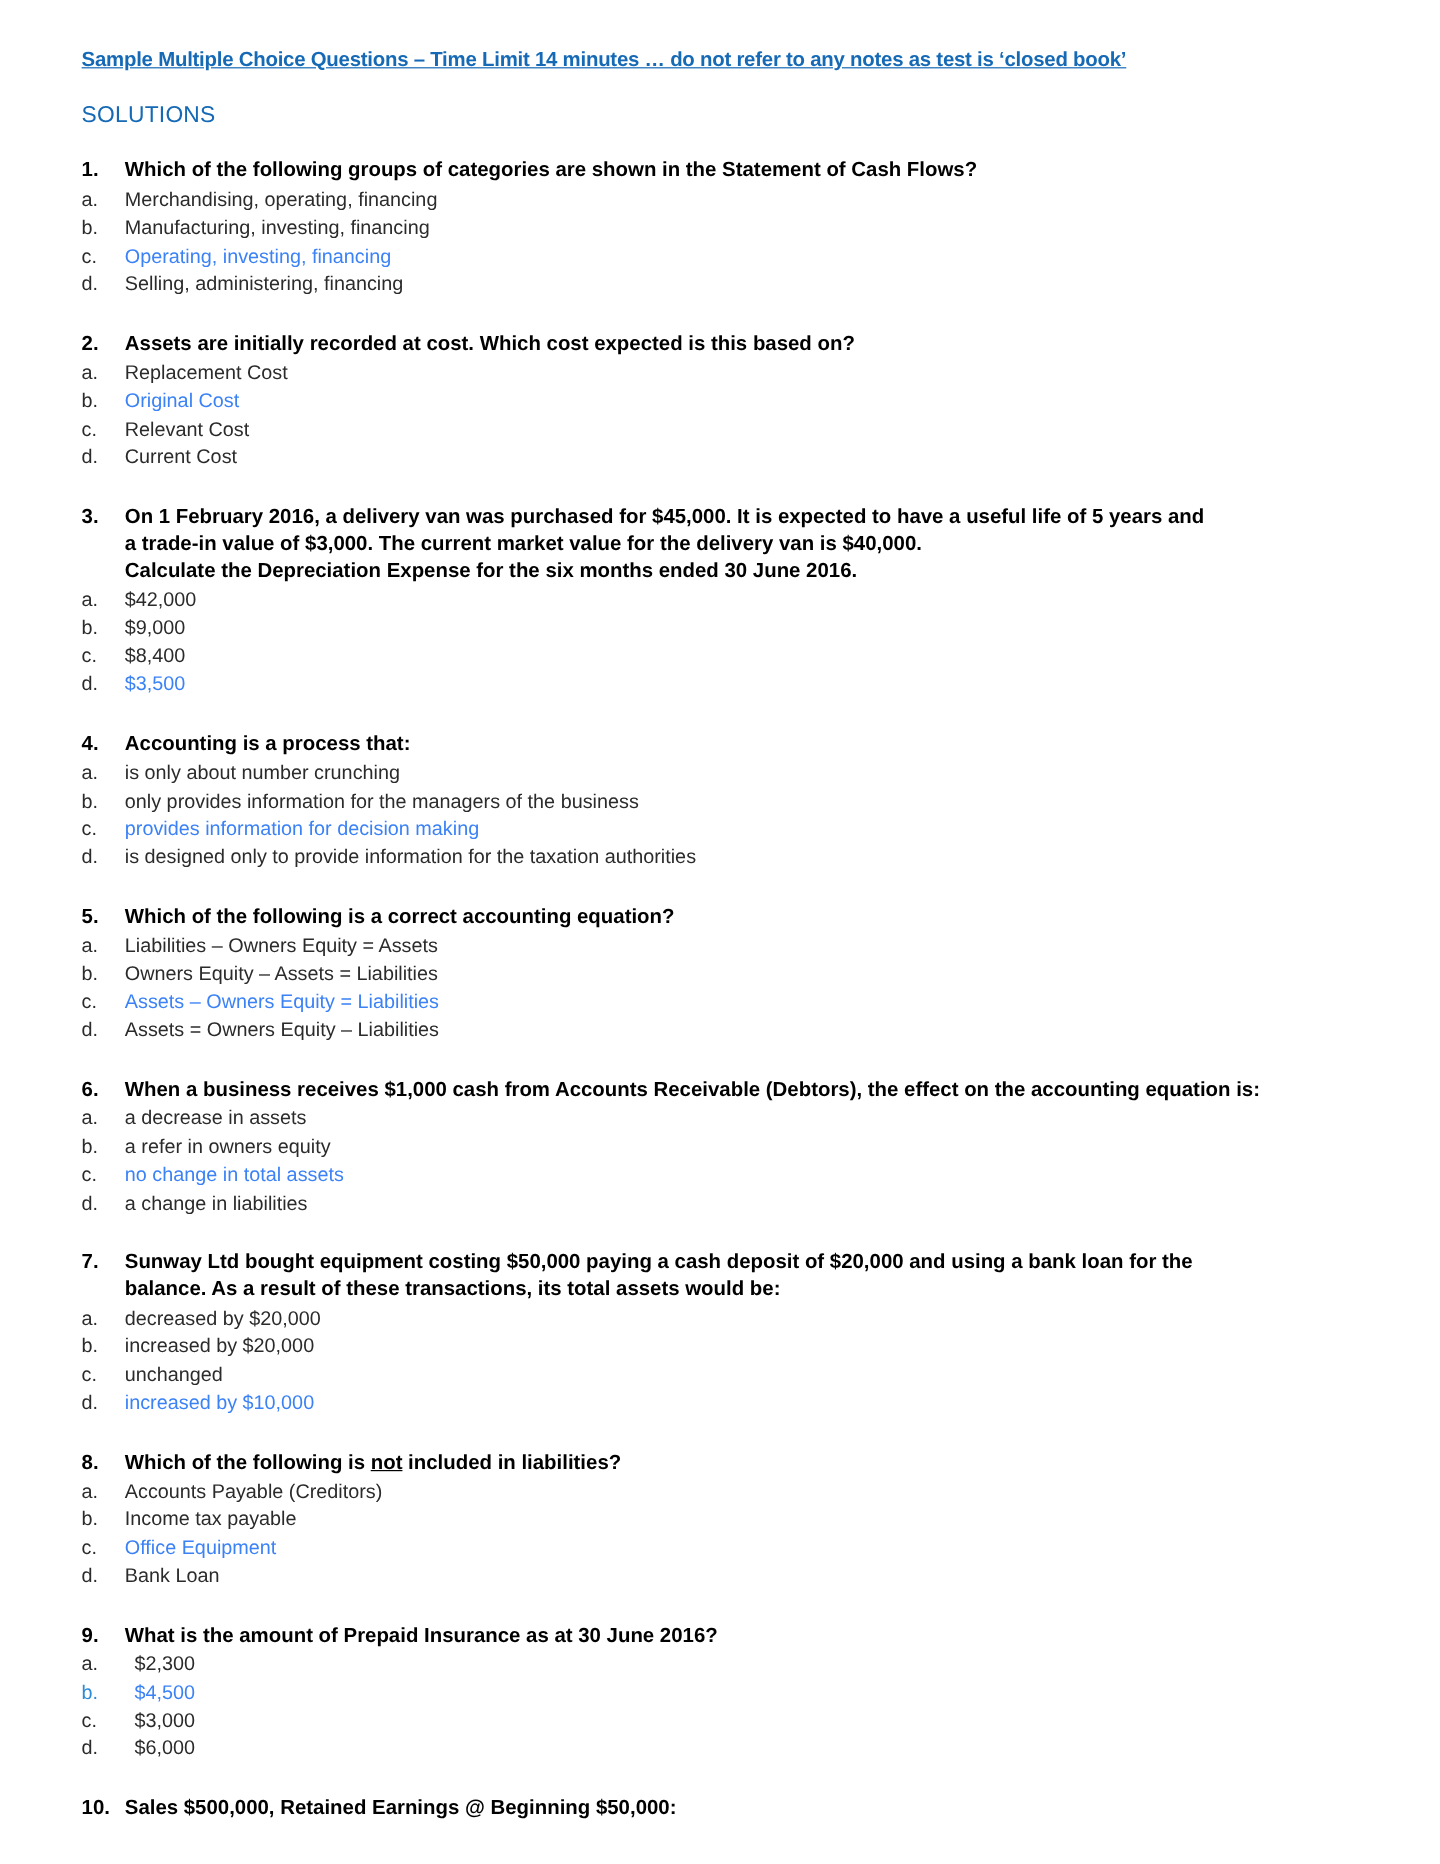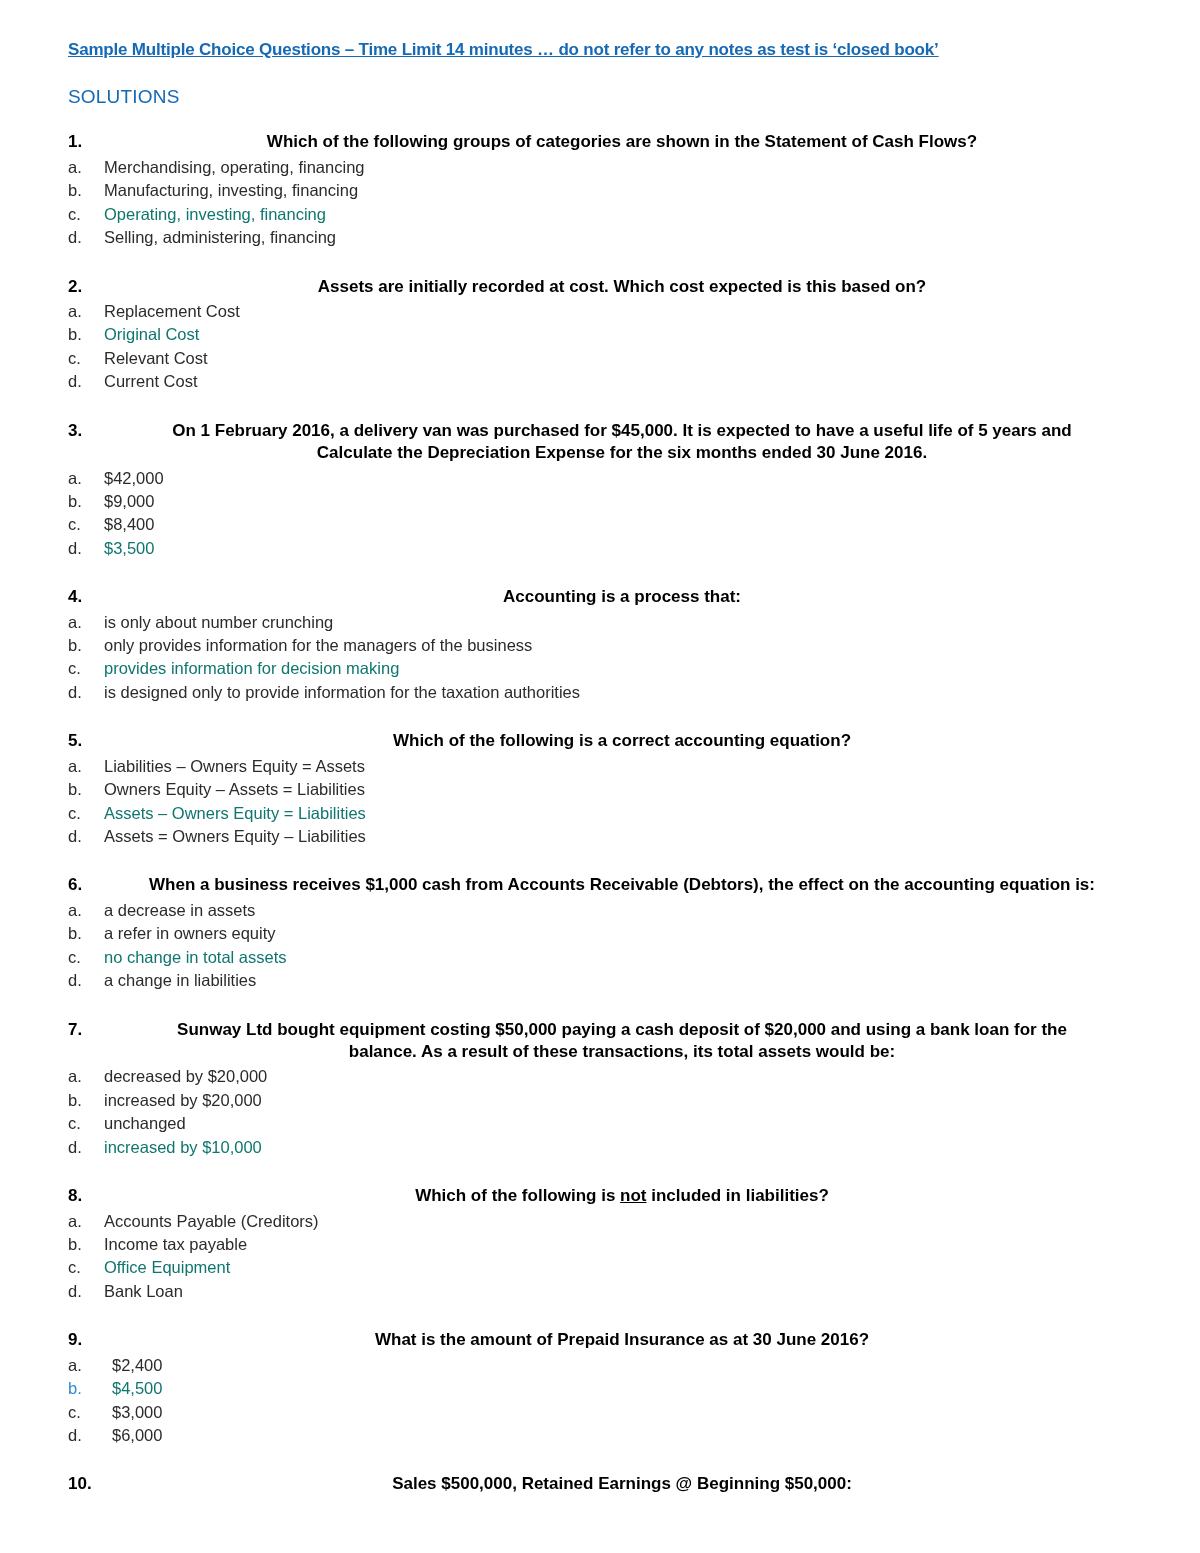--- a/index.html
+++ b/index.html
@@ -54,21 +54,20 @@
   .q-num {
     width: 36px;
     flex: 0 0 36px;
     font-weight: bold;
   }
   .q-text {
     flex: 1 1 auto;
   }
   .q-text .stem-line {
     display: block;
-    text-align: center;
   }
   .q-text u {
     text-decoration: underline;
   }
   .options {
     margin: 2px 0 0 0;
     padding: 0;
     list-style: none;
   }
   .option {
@@ -80,21 +79,21 @@
     color: #2b2b2b;
   }
   .option .opt-letter {
     width: 36px;
     flex: 0 0 36px;
   }
   .option .opt-text {
     flex: 1 1 auto;
   }
   .option.answer .opt-text {
-    color: #0f766e;
+    color: #3b82f6;
   }
   .option.answer.letter-hl .opt-letter {
     color: #2E8BD6;
   }
   .options.extra-indent .option .opt-letter {
     width: 36px;
     flex: 0 0 36px;
   }
   .options.extra-indent .option .opt-text {
     padding-left: 8px;
@@ -160,20 +159,21 @@
             <span class="opt-letter">d.</span>
             <span class="opt-text">Current Cost</span>
           </li>
         </ul>
       </div>
       <div class="question-block">
         <div class="q-stem">
           <span class="q-num">3.</span>
           <span class="q-text">
             <span class="stem-line">On 1 February 2016, a delivery van was purchased for $45,000.  It is expected to have a useful life of 5 years and</span>
+            <span class="stem-line">a trade-in value of $3,000.  The current market value for the delivery van is $40,000.</span>
             <span class="stem-line">Calculate the Depreciation Expense for the six months ended 30 June 2016.</span>
           </span>
         </div>
         <ul class="options">
           <li class="option">
             <span class="opt-letter">a.</span>
             <span class="opt-text">$42,000</span>
           </li>
           <li class="option">
             <span class="opt-letter">b.</span>
@@ -323,21 +323,21 @@
       <div class="question-block">
         <div class="q-stem">
           <span class="q-num">9.</span>
           <span class="q-text">
             <span class="stem-line">What is the amount of Prepaid Insurance as at 30 June 2016?</span>
           </span>
         </div>
         <ul class="options extra-indent">
           <li class="option">
             <span class="opt-letter">a.</span>
-            <span class="opt-text">$2,400</span>
+            <span class="opt-text">$2,300</span>
           </li>
           <li class="option answer letter-hl">
             <span class="opt-letter">b.</span>
             <span class="opt-text">$4,500</span>
           </li>
           <li class="option">
             <span class="opt-letter">c.</span>
             <span class="opt-text">$3,000</span>
           </li>
           <li class="option">

